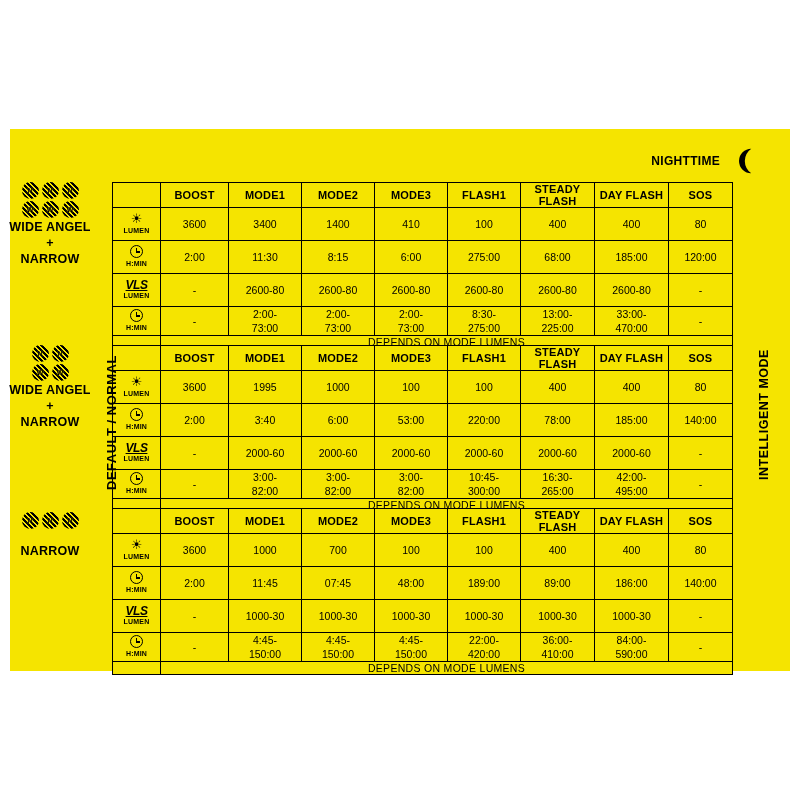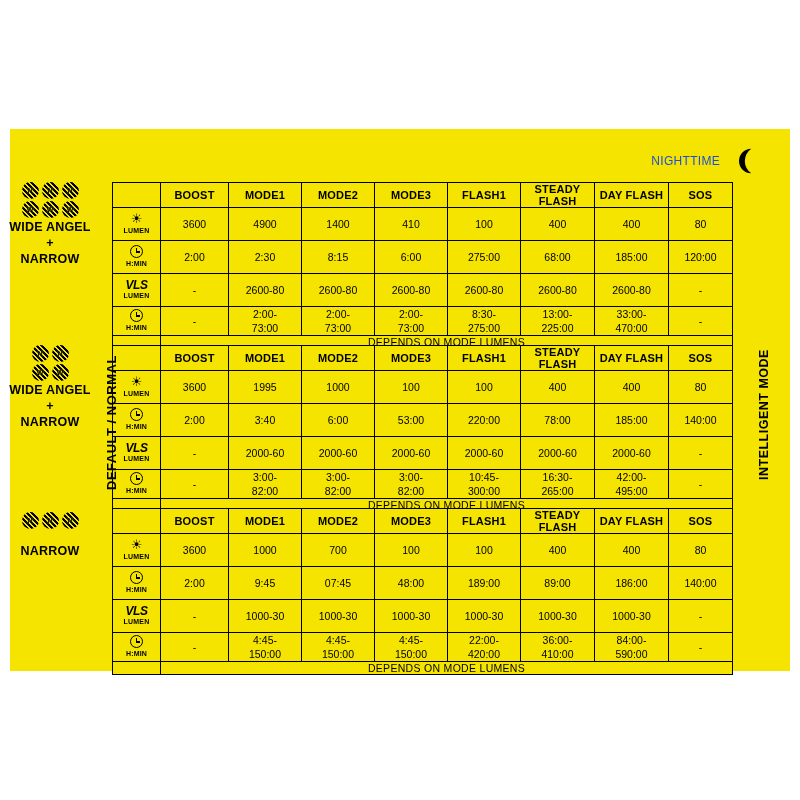--- a/index.html
+++ b/index.html
@@ -34,23 +34,23 @@
     top: 17px;
     width: 180px;
     height: 32px;
     display: flex;
     align-items: center;
     justify-content: flex-end;
     gap: 12px;
   }
   .nighttime-label {
     font-size: 12px;
-    font-weight: normal;
+    font-weight: bold;
     letter-spacing: 0.3px;
-    color: #1d4ed8;
+    color: #000000;
     margin-left: 48px;
   }
   .moon {
     width: 28px;
     height: 28px;
     position: relative;
   }
   
   .sidelabel {
     position: absolute;
@@ -151,20 +151,21 @@
   .unit .ulabel {
     font-size: 7px;
     font-weight: bold;
     letter-spacing: 0.2px;
   }
   .vls {
     font-size: 12px;
     font-weight: bold;
     font-style: italic;
     letter-spacing: -0.5px;
+    text-decoration: underline;
   }
   .two-line {
     line-height: 14px;
     font-size: 10px;
   }
   .depends {
     background: #000;
     color: #f5e400;
     font-size: 8px;
     font-weight: bold;
@@ -273,37 +274,37 @@
         <th>SOS</th>
       </tr>
       <tr style="height:33px">
         <td class="iconcell">
           <div class="unit">
             <span class="glyph">☀</span>
             <span class="ulabel">LUMEN</span>
           </div>
         </td>
         <td>3600</td>
-        <td>4900</td>
+        <td>3400</td>
         <td>1400</td>
         <td>410</td>
         <td>100</td>
         <td>400</td>
         <td>400</td>
         <td>80</td>
       </tr>
       <tr style="height:33px">
         <td class="iconcell">
           <div class="unit">
             <span class="clockface"></span>
             <span class="ulabel">H:MIN</span>
           </div>
         </td>
         <td>2:00</td>
-        <td>2:30</td>
+        <td>11:30</td>
         <td>8:15</td>
         <td>6:00</td>
         <td>275:00</td>
         <td>68:00</td>
         <td>185:00</td>
         <td>120:00</td>
       </tr>
       <tr style="height:33px">
         <td class="iconcell">
           <div class="unit">
@@ -520,21 +521,21 @@
         <td>80</td>
       </tr>
       <tr style="height:33px">
         <td class="iconcell">
           <div class="unit">
             <span class="clockface"></span>
             <span class="ulabel">H:MIN</span>
           </div>
         </td>
         <td>2:00</td>
-        <td>9:45</td>
+        <td>11:45</td>
         <td>07:45</td>
         <td>48:00</td>
         <td>189:00</td>
         <td>89:00</td>
         <td>186:00</td>
         <td>140:00</td>
       </tr>
       <tr style="height:33px">
         <td class="iconcell">
           <div class="unit">

